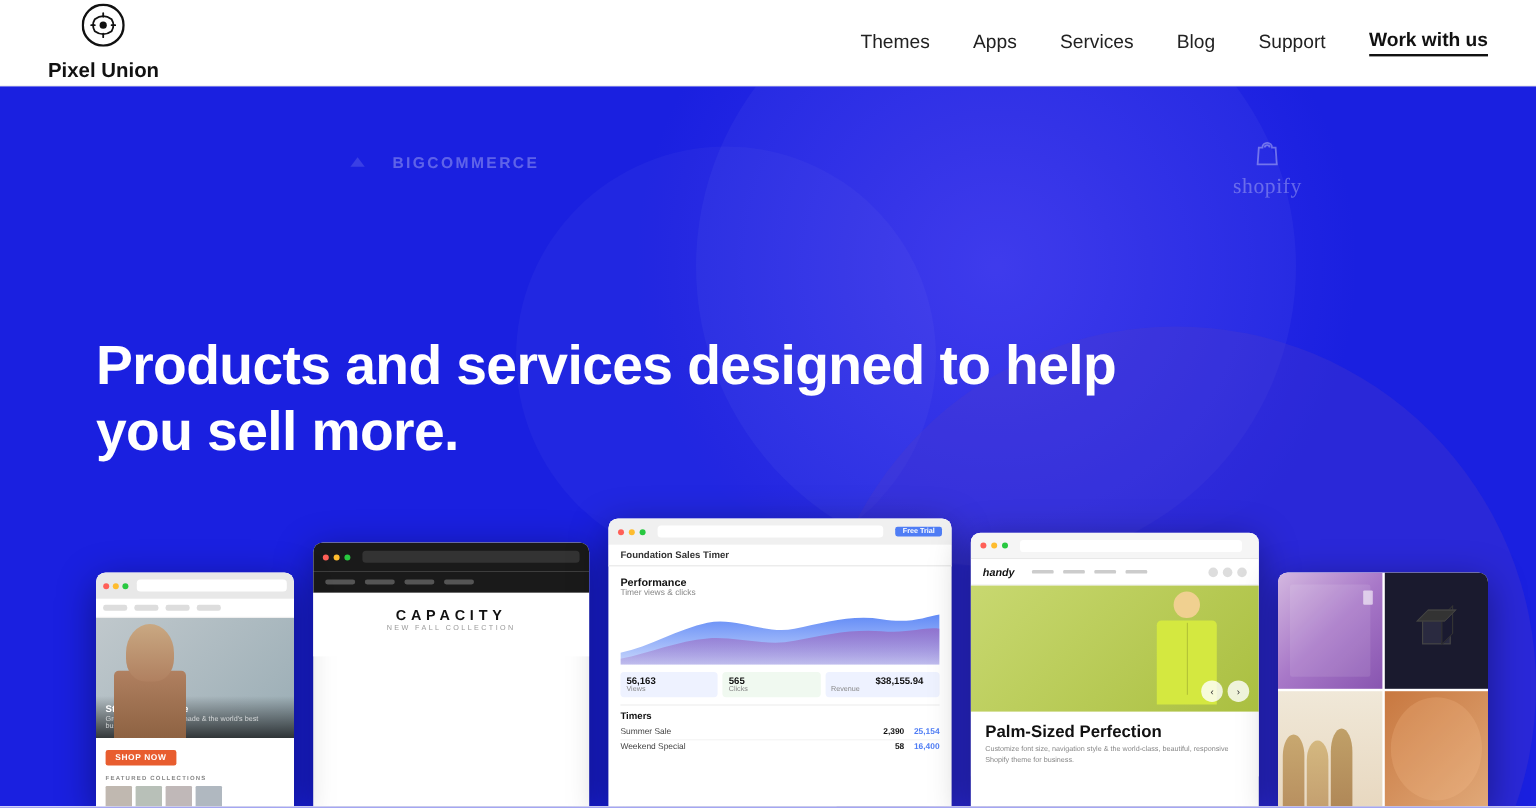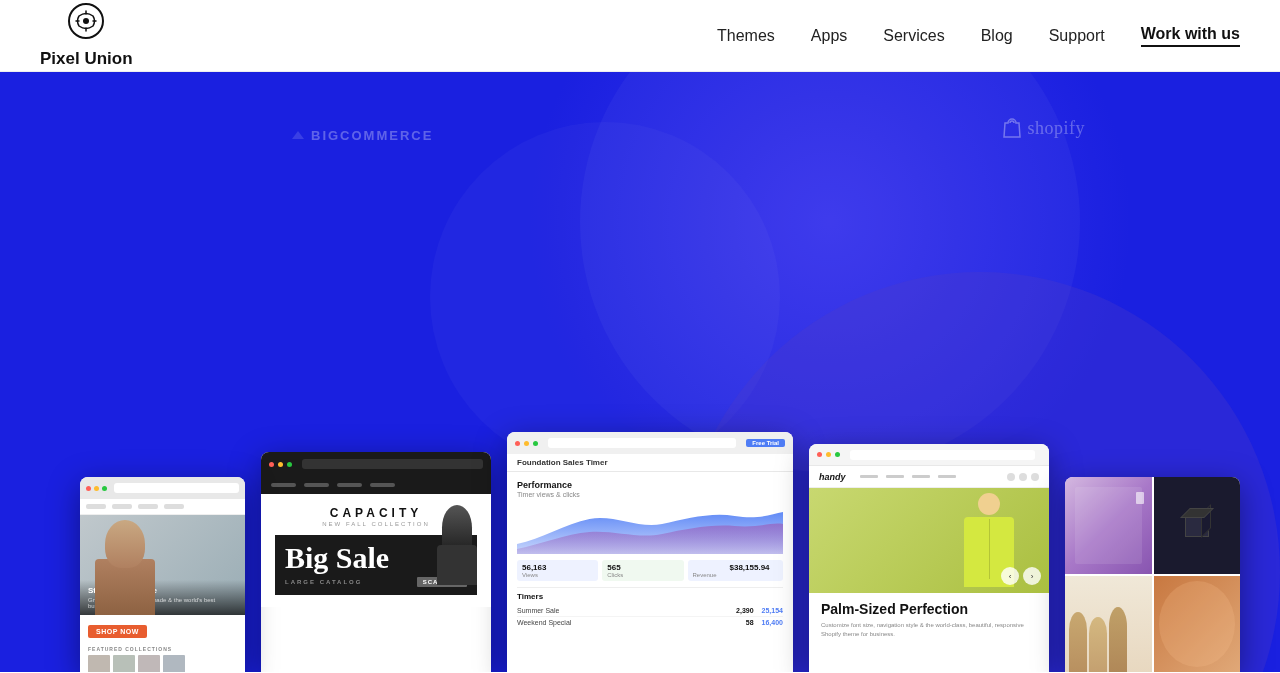--- a/index.html
+++ b/index.html
@@ -196,34 +196,35 @@
   </nav>
 </header>
 
 <section class="hero">
 
   <div class="hero-bg-glow"></div>
   <div class="hero-bg-circle c1"></div>
   <div class="hero-bg-circle c2"></div>
   <div class="hero-bg-circle c3"></div>
 
-  <div class="bigcommerce-label" style="position:absolute; top:55px; left:290px; color:rgba(255,255,255,0.3); font-size:13px; font-weight:700; letter-spacing:2px; display:flex; align-items:center; gap:5px;">
+  <div class="bigcommerce-label" style="position:absolute; top:55px; left:290px; color:rgba(255,255,255,0.3); font-size:13px; font-weight:700; letter-spacing:2px; display:flex; align-items:center; gap:21px;">
     <svg width="16" height="16" viewBox="0 0 16 16" fill="none">
       <path d="M2 12 L8 4 L14 12 Z" fill="rgba(255,255,255,0.35)"></path>
     </svg>
     <span>BIGCOMMERCE</span>
   </div>
 
-  <div class="shopify-label" style="position:absolute; top:45px; right:195px; color:rgba(255,255,255,0.3); font-size:18px; font-weight:400; display:flex; align-items:center; gap:6px;">
+  <div class="shopify-label" style="position:absolute; top:45px; right:195px; color:rgba(255,255,255,0.3); font-size:18px; font-weight:400; display:flex; align-items:center; gap:6px;flex-direction:column;">
     <svg width="20" height="22" viewBox="0 0 20 22" fill="none">
       <path d="M14 6 C14 3.8 12.2 2 10 2 C7.8 2 6 3.8 6 6 L3 6 L2 20 L18 20 L17 6 Z M8 6 C8 4.9 8.9 4 10 4 C11.1 4 12 4.9 12 6" stroke="rgba(255,255,255,0.35)" stroke-width="1.5" fill="none"></path>
     </svg>
     <span style="font-style:normal; font-family: Georgia, serif; letter-spacing:0.5px;">shopify</span>
   </div>
 
+  <h1 class="hero-title" style="position:relative; z-index:2; margin-top:-80px;">Products and services designed to help you sell more.</h1>
 
   <div class="cards-strip">
 
     <div class="card card-1" style="position:relative; width:165px; height:195px; border-radius:8px 8px 0 0; overflow:hidden; box-shadow: 0 8px 32px rgba(0,0,0,0.4);">
 
       <div style="background:#e8e8e8; height:22px; display:flex; align-items:center; padding:0 6px; gap:3px;">
         <div class="dot dot-r"></div>
         <div class="dot dot-y"></div>
         <div class="dot dot-g"></div>
         <div style="background:#fff; flex:1; height:10px; border-radius:3px; margin-left:4px;"></div>
@@ -280,32 +281,20 @@
         <div style="width:25px;height:4px;background:#555;border-radius:2px;"></div>
         <div style="width:25px;height:4px;background:#555;border-radius:2px;"></div>
       </div>
 
       <div style="padding:12px 14px; background:#fff; position:relative;">
         <div style="text-align:center; margin-bottom:8px;">
           <div style="font-size:12px; font-weight:900; letter-spacing:4px; color:#111;">CAPACITY</div>
           <div style="font-size:6px; color:#999; letter-spacing:2px; margin-top:1px;">NEW FALL COLLECTION</div>
         </div>
 
-        <div style="background:#1a1a1a; padding:8px 10px; position:relative;">
-          <div style="color:#fff; font-size:30px; font-weight:900; line-height:1; font-family:Georgia, serif;">Big Sale</div>
-          <div style="display:flex; justify-content:space-between; align-items:center; margin-top:4px;">
-            <div style="color:#888; font-size:6px; letter-spacing:2px; font-weight:600;">LARGE CATALOG</div>
-            <div style="background:#666; color:#fff; font-size:6px; font-weight:700; padding:2px 6px; border-radius:1px; letter-spacing:1px;">SCALE UP</div>
-          </div>
-
-          <div style="position:absolute; right:-2px; top:-30px; width:45px; height:80px; overflow:hidden;">
-            <div style="width:30px; height:45px; background:linear-gradient(180deg,#555 0%,#222 100%); border-radius:50% 50% 0 0; margin:0 auto;"></div>
-            <div style="width:40px; height:40px; background:#333; border-radius:4px 4px 0 0; margin:-5px auto 0;"></div>
-          </div>
-        </div>
       </div>
     </div>
 
     <div class="card card-3" style="width:286px; height:240px; border-radius:8px 8px 0 0; overflow:hidden; box-shadow:0 8px 32px rgba(0,0,0,0.4); background:#fff;">
 
       <div style="background:#f0f0f0; height:22px; display:flex; align-items:center; padding:0 8px; gap:4px;">
         <div class="dot dot-r"></div>
         <div class="dot dot-y"></div>
         <div class="dot dot-g"></div>
         <div style="background:#fff; flex:1; height:10px; border-radius:3px; margin:0 6px;"></div>

